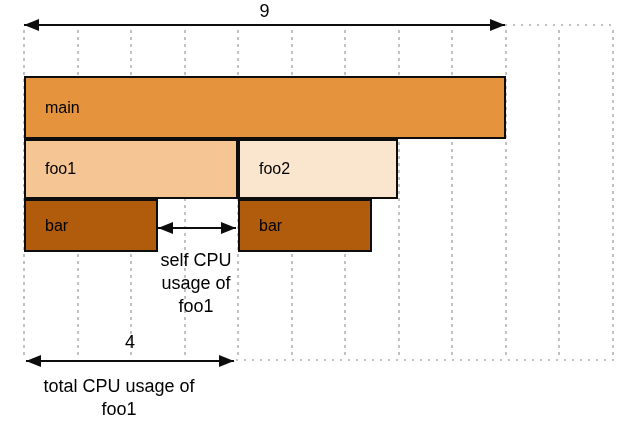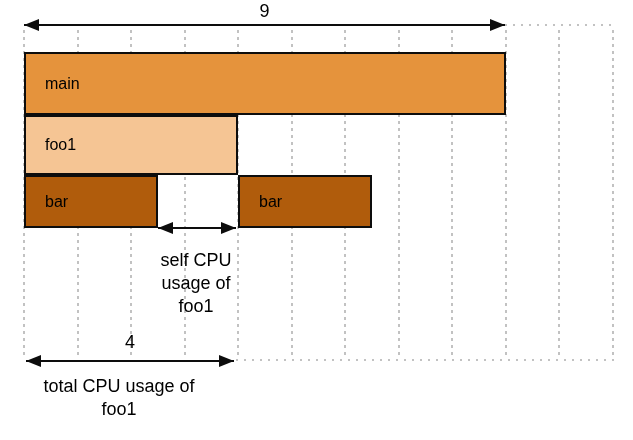--- a/index.html
+++ b/index.html
@@ -23,20 +23,21 @@
     background:repeating-linear-gradient(to right,#c2c2c2 0 2px,transparent 2px 8px);
   }
   
   .frame{
     position:absolute;
     box-sizing:border-box;
     border:2px solid #0d0d0d;
     display:flex;align-items:center;
     padding-left:19px;
     font-size:16px;
+    margin-top:24px;
   }
   
   .arrow{
     position:absolute;height:2px;background:#0d0d0d;
   }
   .arrow::before{
     content:"";position:absolute;left:0;top:50%;transform:translateY(-50%);
     width:0;height:0;
     border-top:6px solid transparent;border-bottom:6px solid transparent;
     border-right:15px solid #0d0d0d;
@@ -81,20 +82,23 @@
   <div class="hline" style="left:236px;top:359px;width:378px"></div>
 
   <div class="frame" style="left: 24px; top: 52px; width: 482px; height: 63px; background: rgb(229, 147, 60);">
     <span>main</span>
   </div>
 
   <div class="frame" style="left: 24px; top: 115px; width: 214px; height: 60px; background: rgb(245, 197, 148);">
     <span>foo1</span>
   </div>
 
+  <div class="frame" style="left: 238px; top: 115px; width: 160px; height: 60px; background: rgb(250, 229, 206);">
+    <span>foo2</span>
+  </div>
 
   <div class="frame" style="left: 24px; top: 175px; width: 134px; height: 53px; background: rgb(176, 92, 12);">
     <span>bar</span>
   </div>
 
   <div class="frame" style="left: 238px; top: 175px; width: 134px; height: 53px; background: rgb(176, 92, 12);">
     <span>bar</span>
   </div>
 
   <div class="measure-value" style="left:24px;top:1px;width:481px">9</div>

